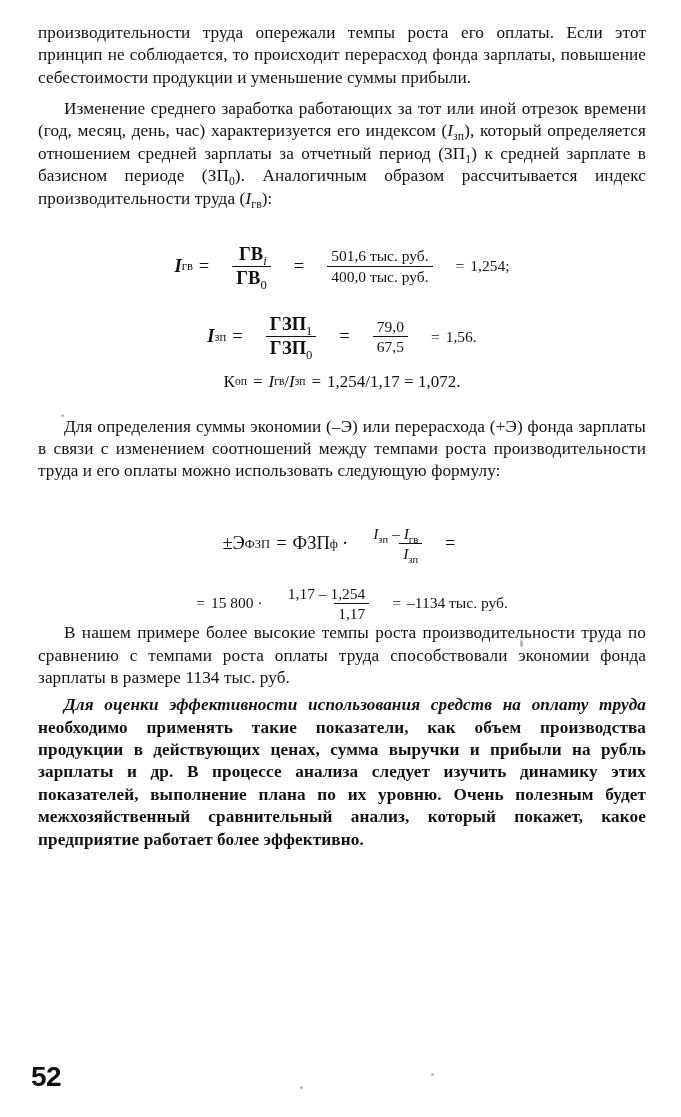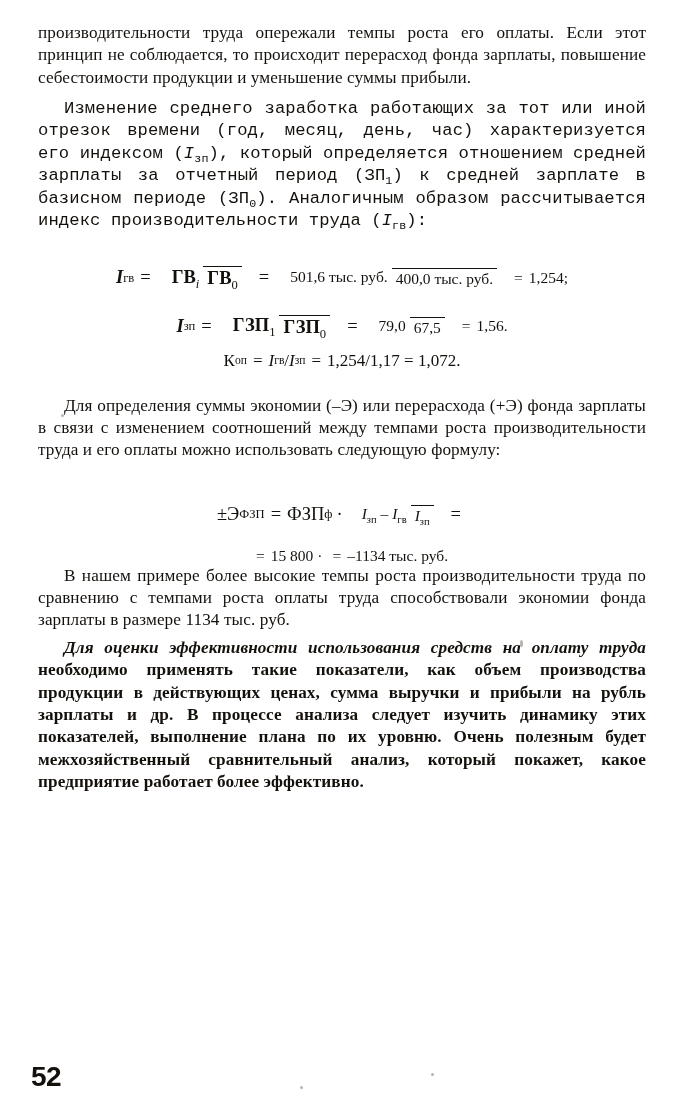--- a/index.html
+++ b/index.html
@@ -31,44 +31,44 @@
   }
   p {
     margin: 0 0 0 0;
     font-size: 17.2px;
     line-height: 1.30;
     text-align: justify;
     text-justify: inter-word;
     letter-spacing: 0.1px;
   }
   p.indent { text-indent: 26px; }
-  p.gap { margin-top: 9px; font-family: Liberation Mono, monospace; }
+  p.gap { margin-top: 9px; }
   .bold { font-weight: bold; }
   .bolditalic { font-weight: bold; font-style: italic; margin-top: 14px; }
   sub {
     font-size: 0.68em;
     vertical-align: sub;
     line-height: 0;
   }
   .ital { font-style: italic; }
 
   
   .formula {
     display: flex;
     justify-content: center;
     align-items: center;
     font-size: 17px;
     font-family: "Liberation Serif", serif;
   }
   .frac {
     display: inline-flex;
-    flex-direction: row;
-    align-items: center;
+    flex-direction: column;
+    align-items: flex-end;
     vertical-align: middle;
-    margin: 0 11px;
+    margin: 0 17px;
   }
   .frac .num {
     padding: 0 4px 1px 4px;
     line-height: 1.12;
     white-space: nowrap;
   }
   .frac .den {
     border-top: 1.3px solid #14100c;
     padding: 1px 4px 0 4px;
     line-height: 1.12;
@@ -194,20 +194,24 @@
           <span class="ital">I</span><sub>зп</sub>
         </span>
       </span>
       <span class="op">=</span>
     </div>
 
     <div class="formula f-small" style="margin-top:22px; padding-left:14px;">
       <span class="op">=</span>
       <span>15 800</span>
       <span class="dotmid">·</span>
+      <span class="frac">
+        <span class="num">1,17 – 1,254</span>
+        <span class="den">1,17</span>
+      </span>
       <span class="op">=</span>
       <span>–1134 тыс. руб.</span>
     </div>
 
     <p class="indent" style="">В нашем примере более высокие темпы роста производительности труда по сравнению с темпами роста оплаты труда способствовали экономии фонда зарплаты в размере 1134 тыс. руб.</p>
 
     <p class="indent" style="margin-top:5px;">
       <span class="bolditalic">Для оценки эффективности использования средств на оплату труда</span><span class="bold"> необходимо применять такие показатели, как объем производства продукции в действующих ценах, сумма выручки и прибыли на рубль зарплаты и др. В процессе анализа следует изучить динамику этих показателей, выполнение плана по их уровню. Очень полезным будет межхозяйственный сравнительный анализ, который покажет, какое предприятие работает более эффективно.</span>
     </p>
 

